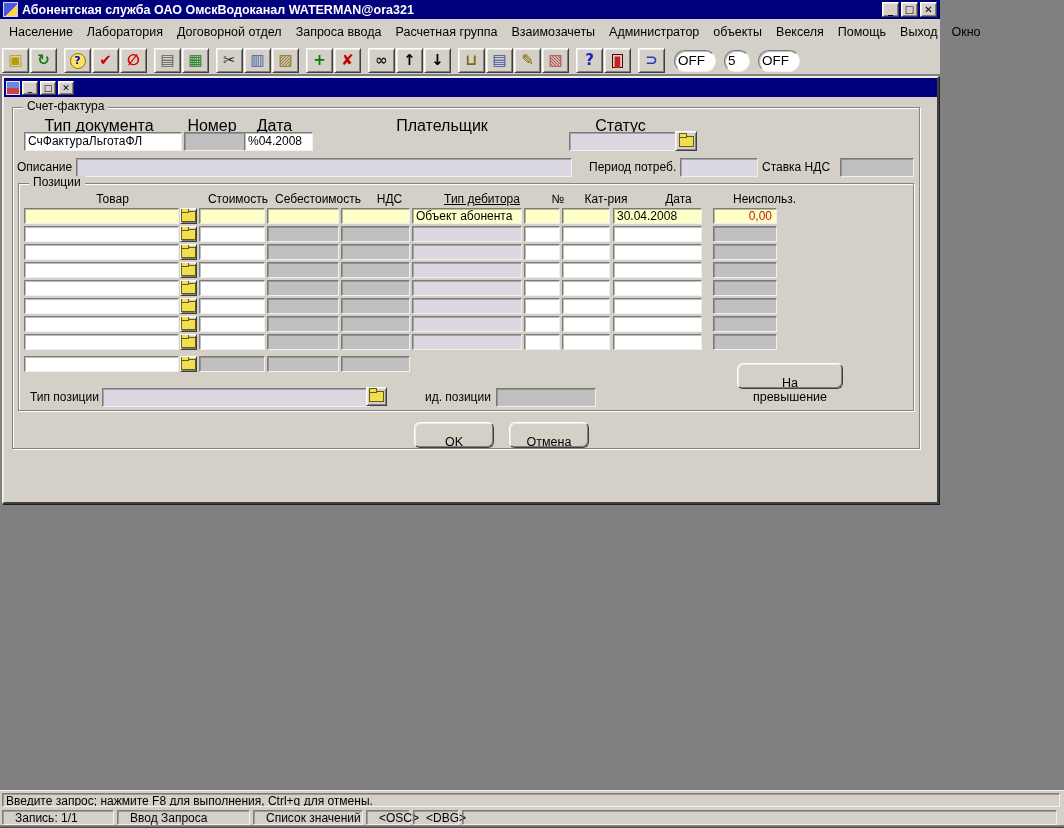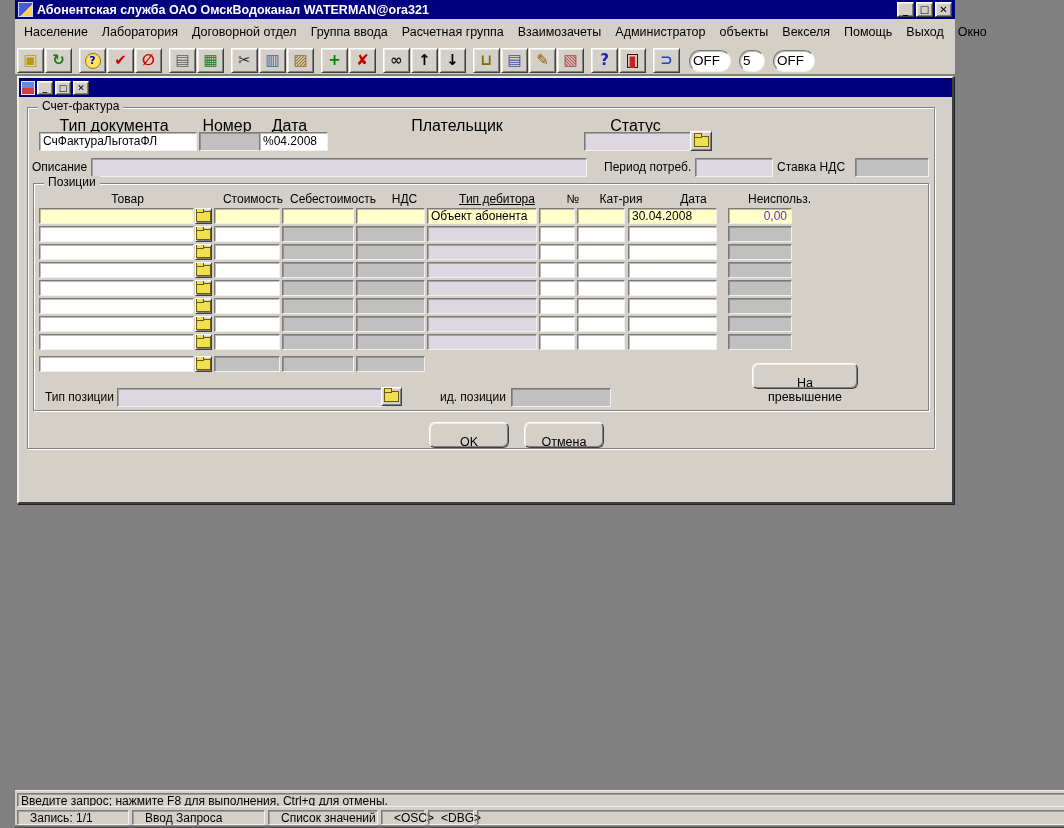--- a/index.html
+++ b/index.html
@@ -1,18 +1,18 @@
 <!DOCTYPE html>
 <html><head>
 <meta charset="utf-8">
 <style>
   html,body{margin:0;padding:0;}
   body{width:1064px;height:828px;overflow:hidden;background:#808080;
        font-family:"Liberation Sans","DejaVu Sans",sans-serif;font-size:12px;color:#000;}
-  .screen{position:relative;width:940px;height:828px;background:#d4d0c8;margin-left:15px;}
+  .screen{position:relative;width:940px;height:828px;background:#d4d0c8;}
 
   
   .raised{background:#d4d0c8;border:1px solid;border-color:#ffffff #404040 #404040 #ffffff;
           box-shadow:inset 1px 1px 0 #ece9e2, inset -1px -1px 0 #808080;}
   .sunken{border:1px solid;border-color:#7b7b7b #f2f0ec #f2f0ec #7b7b7b;
           box-shadow:inset 1px 1px 0 rgba(64,64,64,.35);}
   .groupbox{border:1px solid #828282;box-shadow:1px 1px 0 #ffffff, inset 1px 1px 0 #ffffff;}
   .legend{position:absolute;top:-8px;left:10px;background:#d4d0c8;padding:0 4px;line-height:13px;}
 
   
@@ -75,21 +75,21 @@
   .cell:first-child,.h0{margin-left:0;}
   .h0{width:177px;}.h1{width:70px;margin-left:2px;}.h2{width:76px;margin-left:2px;}
   .h3{width:73px;margin-left:2px;}.h4{width:108px;margin-left:2px;text-decoration:underline;}.h5{width:40px;margin-left:2px;}
   .h6{width:52px;margin-left:2px;}.h7{width:87px;margin-left:3px;}.h8{width:62px;margin-left:11px;}
   .c-tovar{width:153px;}
   .c-lov{width:17px;height:16px;margin-left:1px;}
   .c-cost{width:64px;}.c-self{width:70px;}.c-nds{width:67px;}
   .c-deb{width:102px;padding:0 3px;}.c-num{width:34px;}.c-cat{width:46px;}
   .c-date{width:81px;padding:0 3px;margin-left:3px;}
   .c-neis{width:54px;padding:0 4px;margin-left:11px;text-align:right;}
-  .neis-val{color:#6d28d9;}
+  .neis-val{color:#b91c1c;}
 
   .btn{font-size:12.5px;text-align:center;cursor:default;padding:12px;border-radius:6px;}
   .statusbar{position:absolute;left:0;bottom:0;width:1064px;height:38px;background:#d4d0c8;
              border-top:1px solid #f0f0f0;box-sizing:border-box;}
   .sb-msg{position:absolute;left:2px;top:2px;width:1058px;height:14px;line-height:14px;
           padding:0 3px;font-size:12px;white-space:nowrap;overflow:hidden;box-sizing:border-box;}
   .sb-row{position:absolute;left:2px;top:19px;width:1058px;display:flex;}
   .sb-cell{height:15px;line-height:15px;font-size:12px;padding:0 12px;margin-right:3px;
            box-sizing:border-box;white-space:nowrap;}
   .sb-edge{position:absolute;left:0;bottom:0;width:1064px;height:3px;
@@ -105,21 +105,21 @@
     <span class="t-text" data-name="app-title">Абонентская служба ОАО ОмскВодоканал WATERMAN@ora321</span>
     <button class="winbtn raised" data-name="minimize-button">_</button>
     <button class="winbtn raised" data-name="maximize-button">□</button>
     <button class="winbtn raised" data-name="close-button">✕</button>
   </div>
 
   <div class="menubar" data-name="menu-bar">
       <span class="menu-item" data-name="menu-item-1">Население</span>
       <span class="menu-item" data-name="menu-item-2">Лаборатория</span>
       <span class="menu-item" data-name="menu-item-3">Договорной отдел</span>
-      <span class="menu-item" data-name="menu-item-4">Группа ввода</span>
+      <span class="menu-item" data-name="menu-item-4">Запроса ввода</span>
       <span class="menu-item" data-name="menu-item-5">Расчетная группа</span>
       <span class="menu-item" data-name="menu-item-6">Взаимозачеты</span>
       <span class="menu-item" data-name="menu-item-7">Администратор</span>
       <span class="menu-item" data-name="menu-item-8">объекты</span>
       <span class="menu-item" data-name="menu-item-9">Векселя</span>
       <span class="menu-item" data-name="menu-item-10">Помощь</span>
       <span class="menu-item" data-name="menu-item-11">Выход</span>
       <span class="menu-item" data-name="menu-item-12">Окно</span>
     </div>
 

